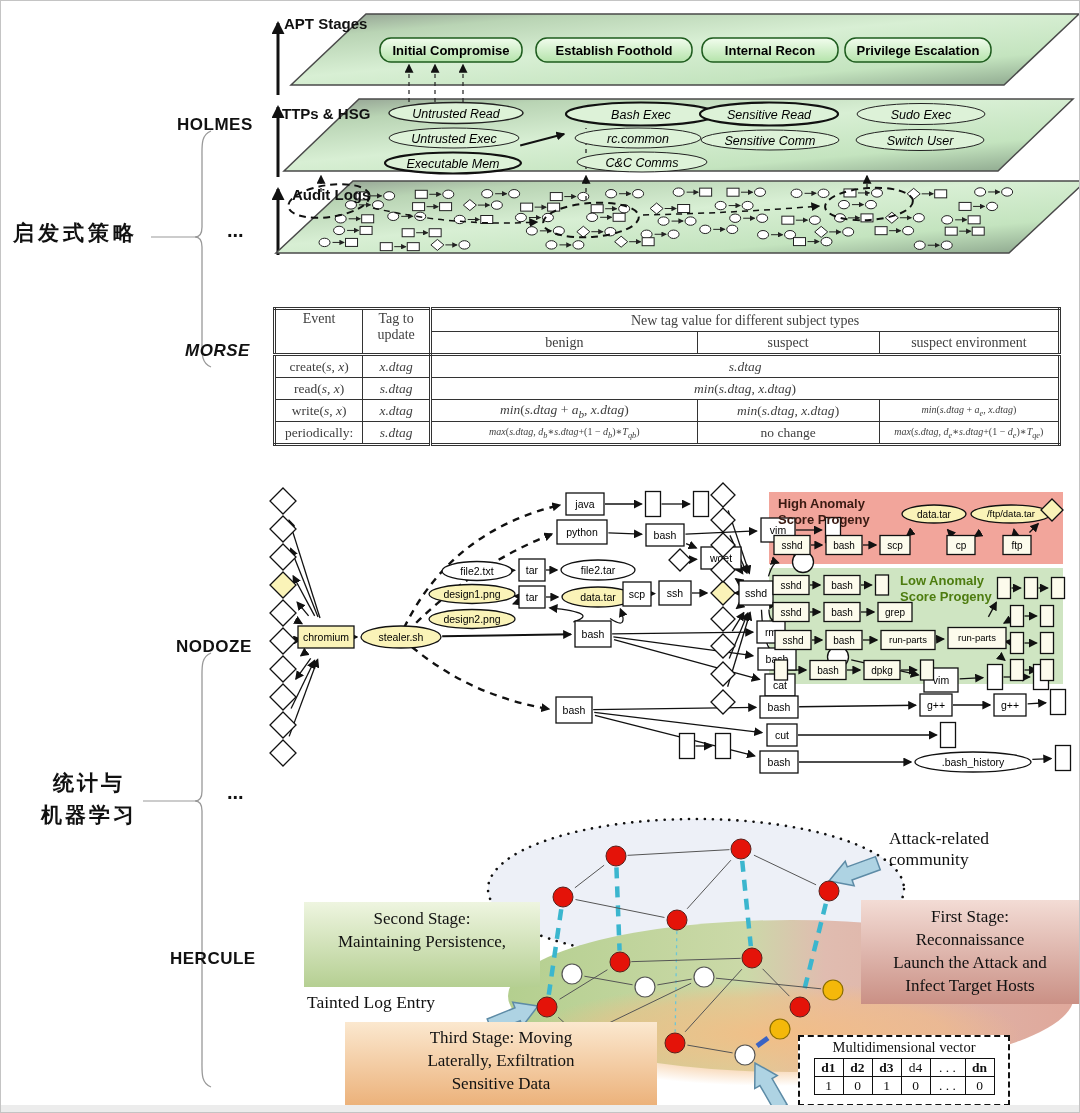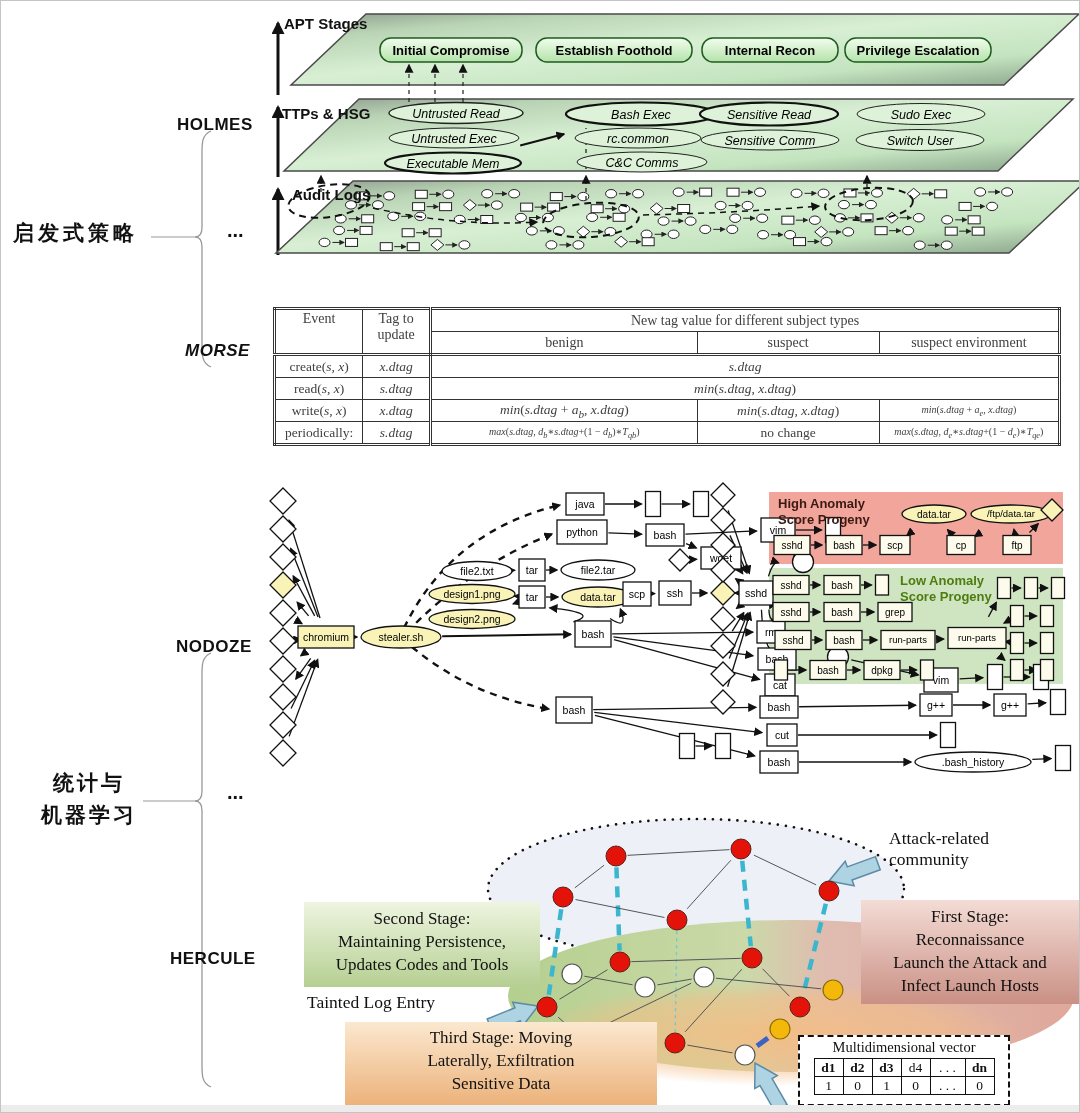--- a/index.html
+++ b/index.html
@@ -654,27 +654,26 @@
   <div class="ptitle" style="left:777px;top:495px;color:#3a1a12;">High Anomaly</div>
   <div class="ptitle" style="left:777px;top:511px;color:#3a1a12;">Score Progeny</div>
   <div class="ptitle" style="left:899px;top:572px;">Low  Anomaly</div>
   <div class="ptitle" style="left:899px;top:588px;">Score Progeny</div>
 
   <div class="herc-label" style="left:888px;top:827px;width:178px;text-align:left;"><span>Attack-related</span><br><span>community</span></div>
 
   <div class="stage" id="stage-second">
     <div>Second Stage:</div>
     <div>Maintaining Persistence,</div>
-    <div>Updates Codes and Tools</div>
   </div>
   <div class="stage" id="stage-first">
     <div>First Stage:</div>
     <div>Reconnaissance</div>
     <div>Launch the Attack and</div>
-    <div>Infect Launch Hosts</div>
+    <div>Infect Target Hosts</div>
   </div>
   <div class="stage" id="stage-third">
     <div>Third Stage: Moving</div>
     <div>Laterally, Exfiltration</div>
     <div>Sensitive Data</div>
   </div>
   <div class="herc-label" style="left:306px;top:991px;">Tainted Log Entry</div>
 
   <div class="abs" id="vector-box">
     <div class="vt">Multidimensional vector</div>

